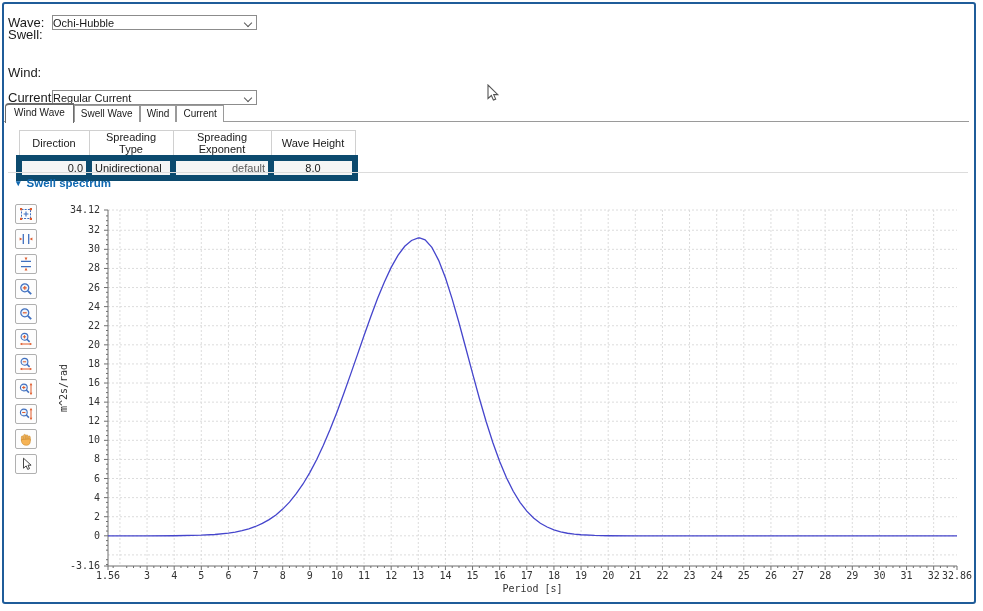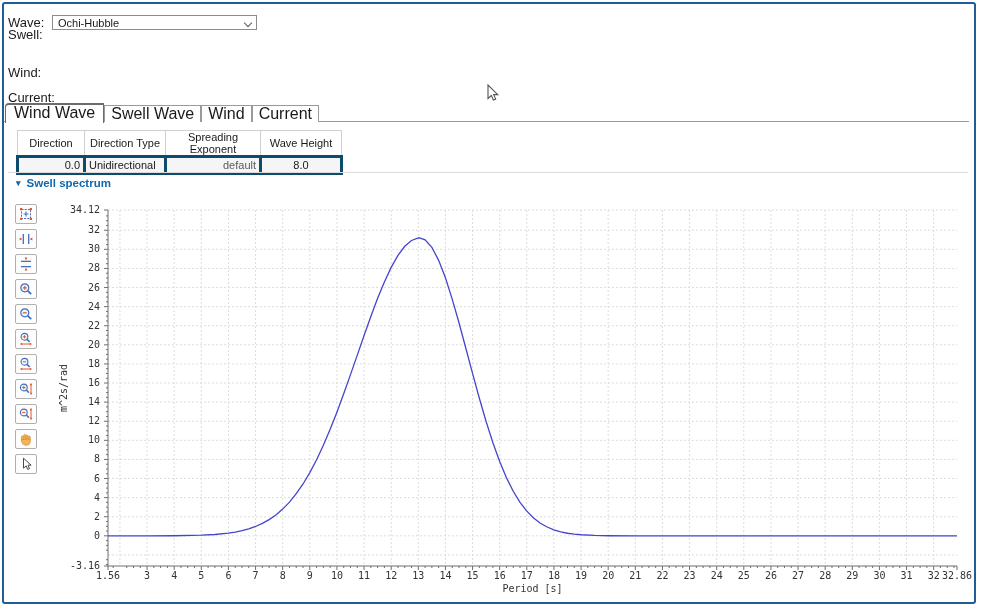--- a/index.html
+++ b/index.html
@@ -7,38 +7,38 @@
     width:983px;height:611px;position:relative;overflow:hidden;
     background:#fff;font-family:"Liberation Sans",sans-serif;color:#1a1a1a;
   }
   .frame{position:absolute;left:2px;top:2px;width:970px;height:598px;
     border:2.5px solid #1f5c99;border-radius:3px;pointer-events:none;z-index:50}
 
   
   .form-row{position:absolute;left:8px;height:16px;display:flex;align-items:center}
   .form-label{width:44px;font-size:13px;color:#1a1a1a}
   .select{position:relative;width:205px;height:15px;border:1px solid #8c8c8c;background:#fff;
-    font-size:11px;line-height:15px;padding-left:5px;box-sizing:border-box;cursor:default}
+    font-size:11px;line-height:15px;box-sizing:border-box;cursor:default}
   .chev{position:absolute;right:5px;top:4px;width:5px;height:5px;
     border-right:1.4px solid #5a5a5a;border-bottom:1.4px solid #5a5a5a;transform:rotate(45deg)}
 
   
   .tabline{position:absolute;left:4px;top:121px;width:965px;height:1px;background:#9a9a9a}
   .tabs{position:absolute;left:5px;top:104px;height:18px;display:flex;align-items:flex-end}
-  .tab{font-size:16px;padding:1px 6px 2px 6px;border:1px solid #9a9a9a;border-bottom:none;
+  .tab{font-size:10px;padding:1px 6px 2px 6px;border:1px solid #9a9a9a;border-bottom:none;
     background:#fff;height:13px;line-height:13px;cursor:default;z-index:2}
   .tab.active{border-color:#6b6b6b;border-top:2px solid #6b6b6b;border-top-left-radius:4px;
     height:15px;line-height:14px;margin-bottom:-1px;padding:1px 8px 2px 8px;background:#fff;z-index:3}
 
   
   table.grid-table{position:absolute;left:16px;top:130px;border-collapse:collapse;
     font-size:11px;background:#fff}
   table.grid-table th{border:1px solid #d0d0d0;font-weight:normal;color:#1a1a1a;
     height:18px;padding:0 4px;text-align:center;background:#fff}
-  table.grid-table td{border:3px solid #0c4a6e;height:14px;padding:0 3px;background:#f5f5f5}
+  table.grid-table td{border:6px solid #0c4a6e;height:14px;padding:0 3px;background:#f5f5f5}
   td.cell-direction{width:58px;text-align:right;padding-right:16px}
   td.cell-spreading-type{width:72px;text-align:left}
   td.cell-spreading-exponent{width:86px;text-align:right;background:#d8d8d8;color:#5a5a5a}
   td.cell-wave-height{width:72px;text-align:center}
 
   
   .section-rule{position:absolute;left:8px;top:172px;width:960px;height:1px;background:#dcdcdc}
   .section-head{position:absolute;left:16px;top:177px;display:flex;align-items:center;
     gap:6px;font-size:11.5px;font-weight:bold;color:#1068b0;cursor:default}
   .section-head .tri{font-size:9px}
@@ -73,36 +73,40 @@
     </div>
   </div>
   <div class="form-row" style="top:26px">
     <span class="form-label">Swell:</span>
   </div>
   <div class="form-row" style="top:64px">
     <span class="form-label">Wind:</span>
   </div>
   <div class="form-row" style="top:89px">
     <span class="form-label">Current:</span>
+    <div class="select">
+      <span>Regular Current</span>
+      <span class="chev"></span>
+    </div>
   </div>
 </div>
 
 <div class="tabline"></div>
 <div class="tabs">
   <div class="tab active">Wind Wave</div>
   <div class="tab">Swell Wave</div>
   <div class="tab">Wind</div>
   <div class="tab">Current</div>
 </div>
 
 <table class="grid-table">
   <thead>
     <tr>
       <th>Direction</th>
-      <th>Direction Type</th>
+      <th>Spreading Type</th>
       <th>Spreading Exponent</th>
       <th>Wave Height</th>
     </tr>
   </thead>
   <tbody>
     <tr>
       <td class="cell-direction">0.0</td>
       <td class="cell-spreading-type">Unidirectional</td>
       <td class="cell-spreading-exponent">default</td>
       <td class="cell-wave-height">8.0</td>

